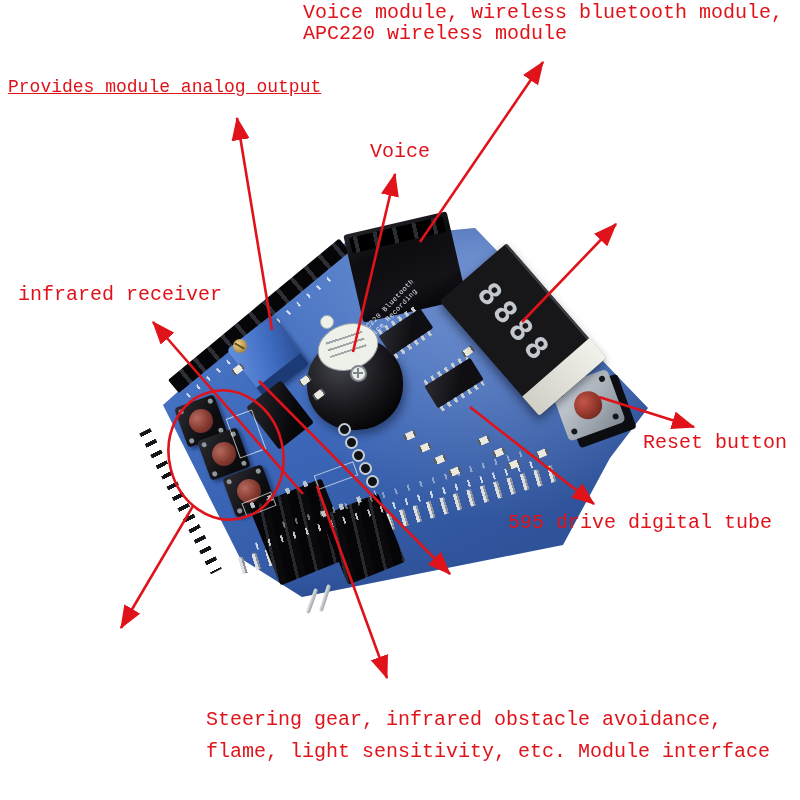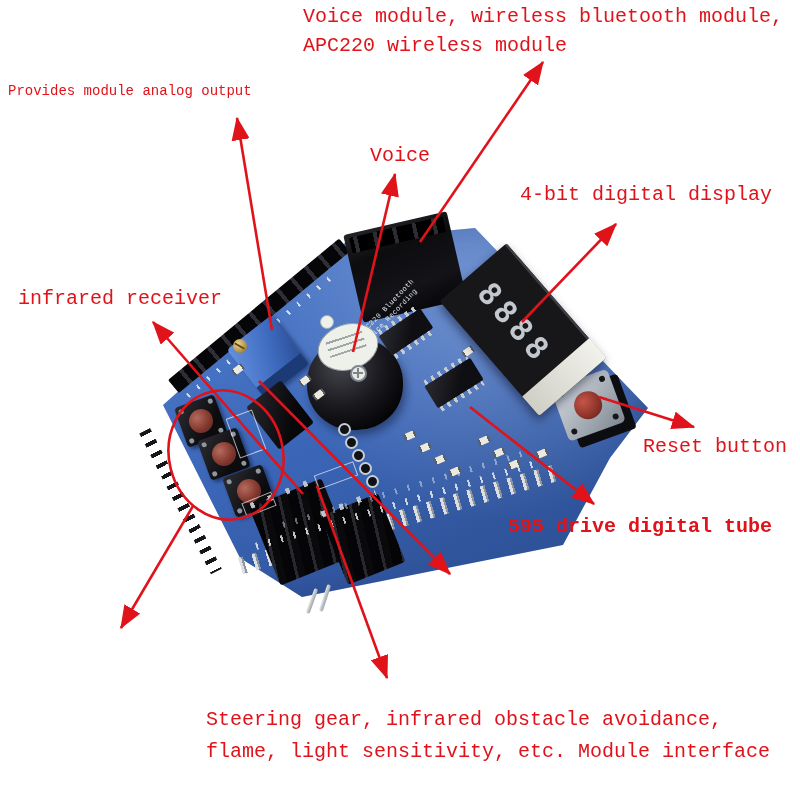--- a/index.html
+++ b/index.html
@@ -1,19 +1,19 @@
 <!DOCTYPE html>
 <html><head>
 <meta charset="utf-8">
 <style>
   html,body{margin:0;padding:0;background:#fff;}
   #scene{position:relative;width:800px;height:800px;background:#ffffff;overflow:hidden;
          font-family:"Liberation Mono","DejaVu Sans Mono",monospace;}
   
-  .note{position:absolute;color:#e0121a;font-size:20px;line-height:29px;white-space:pre-line;z-index:12;}
+  .note{position:absolute;color:#e0121a;font-size:20px;line-height:21px;white-space:pre-line;z-index:12;}
   
   .pcb{position:absolute;left:95px;top:218px;width:560px;height:388px;z-index:1;
        background:
          radial-gradient(circle at 70% 20%, rgba(255,255,255,.25), rgba(255,255,255,0) 45%),
          linear-gradient(155deg,#6b93d8 0%,#4a76c6 25%,#3b66b8 50%,#31569e 75%,#2a4a8c 100%);
        clip-path:polygon(12.14% 48.2%,45.18% 5.67%,67.86% 2.58%,98.75% 48.97%,91.96% 61.86%,83.57% 84.28%,36.96% 97.68%,25.89% 87.63%);
        box-shadow:inset 0 0 40px rgba(5,15,60,.35);}
   .cmp{position:absolute;}
   
   .hdrstrip{left:168px;top:380px;width:222px;height:17px;transform:rotate(-39.6deg);transform-origin:0 0;
@@ -208,22 +208,21 @@
       <line x1="470" y1="407" x2="594" y2="504" marker-end="url(#ah)"></line>
       <line x1="259" y1="381" x2="450" y2="574" marker-end="url(#ah)"></line>
       <line x1="317" y1="486" x2="387" y2="678" marker-end="url(#ah)"></line>
       <line x1="193" y1="506" x2="121" y2="628" marker-end="url(#ah)"></line>
       <ellipse cx="226" cy="455" rx="57" ry="65" transform="rotate(-14 226 455)"></ellipse>
     </g>
   </svg>
 
   <div class="note" style="left:303px;top:2px;">Voice module, wireless bluetooth module,
 APC220 wireless module</div>
-  <div class="note" style="left:8px;top:77px;font-size:14px;">Provides module analog output</div>
+  <div class="note" style="left:8px;top:77px;font-size:18px;text-decoration:underline;">Provides module analog output</div>
   <div class="note" style="left:370px;top:141px;">Voice</div>
-  <div class="note" style="left:520px;top:180px;">4-bit digital display</div>
   <div class="note" style="left:18px;top:284px;">infrared receiver</div>
   <div class="note" style="left:643px;top:432px;">Reset button</div>
-  <div class="note" style="left:508px;top:512px;font-weight:bold;">595 drive digital tube</div>
+  <div class="note" style="left:508px;top:512px;">595 drive digital tube</div>
   <div class="note" style="left:206px;top:704px;line-height:32px;">Steering gear, infrared obstacle avoidance,
 flame, light sensitivity, etc. Module interface</div>
 
 </div>
 
 </body></html>

